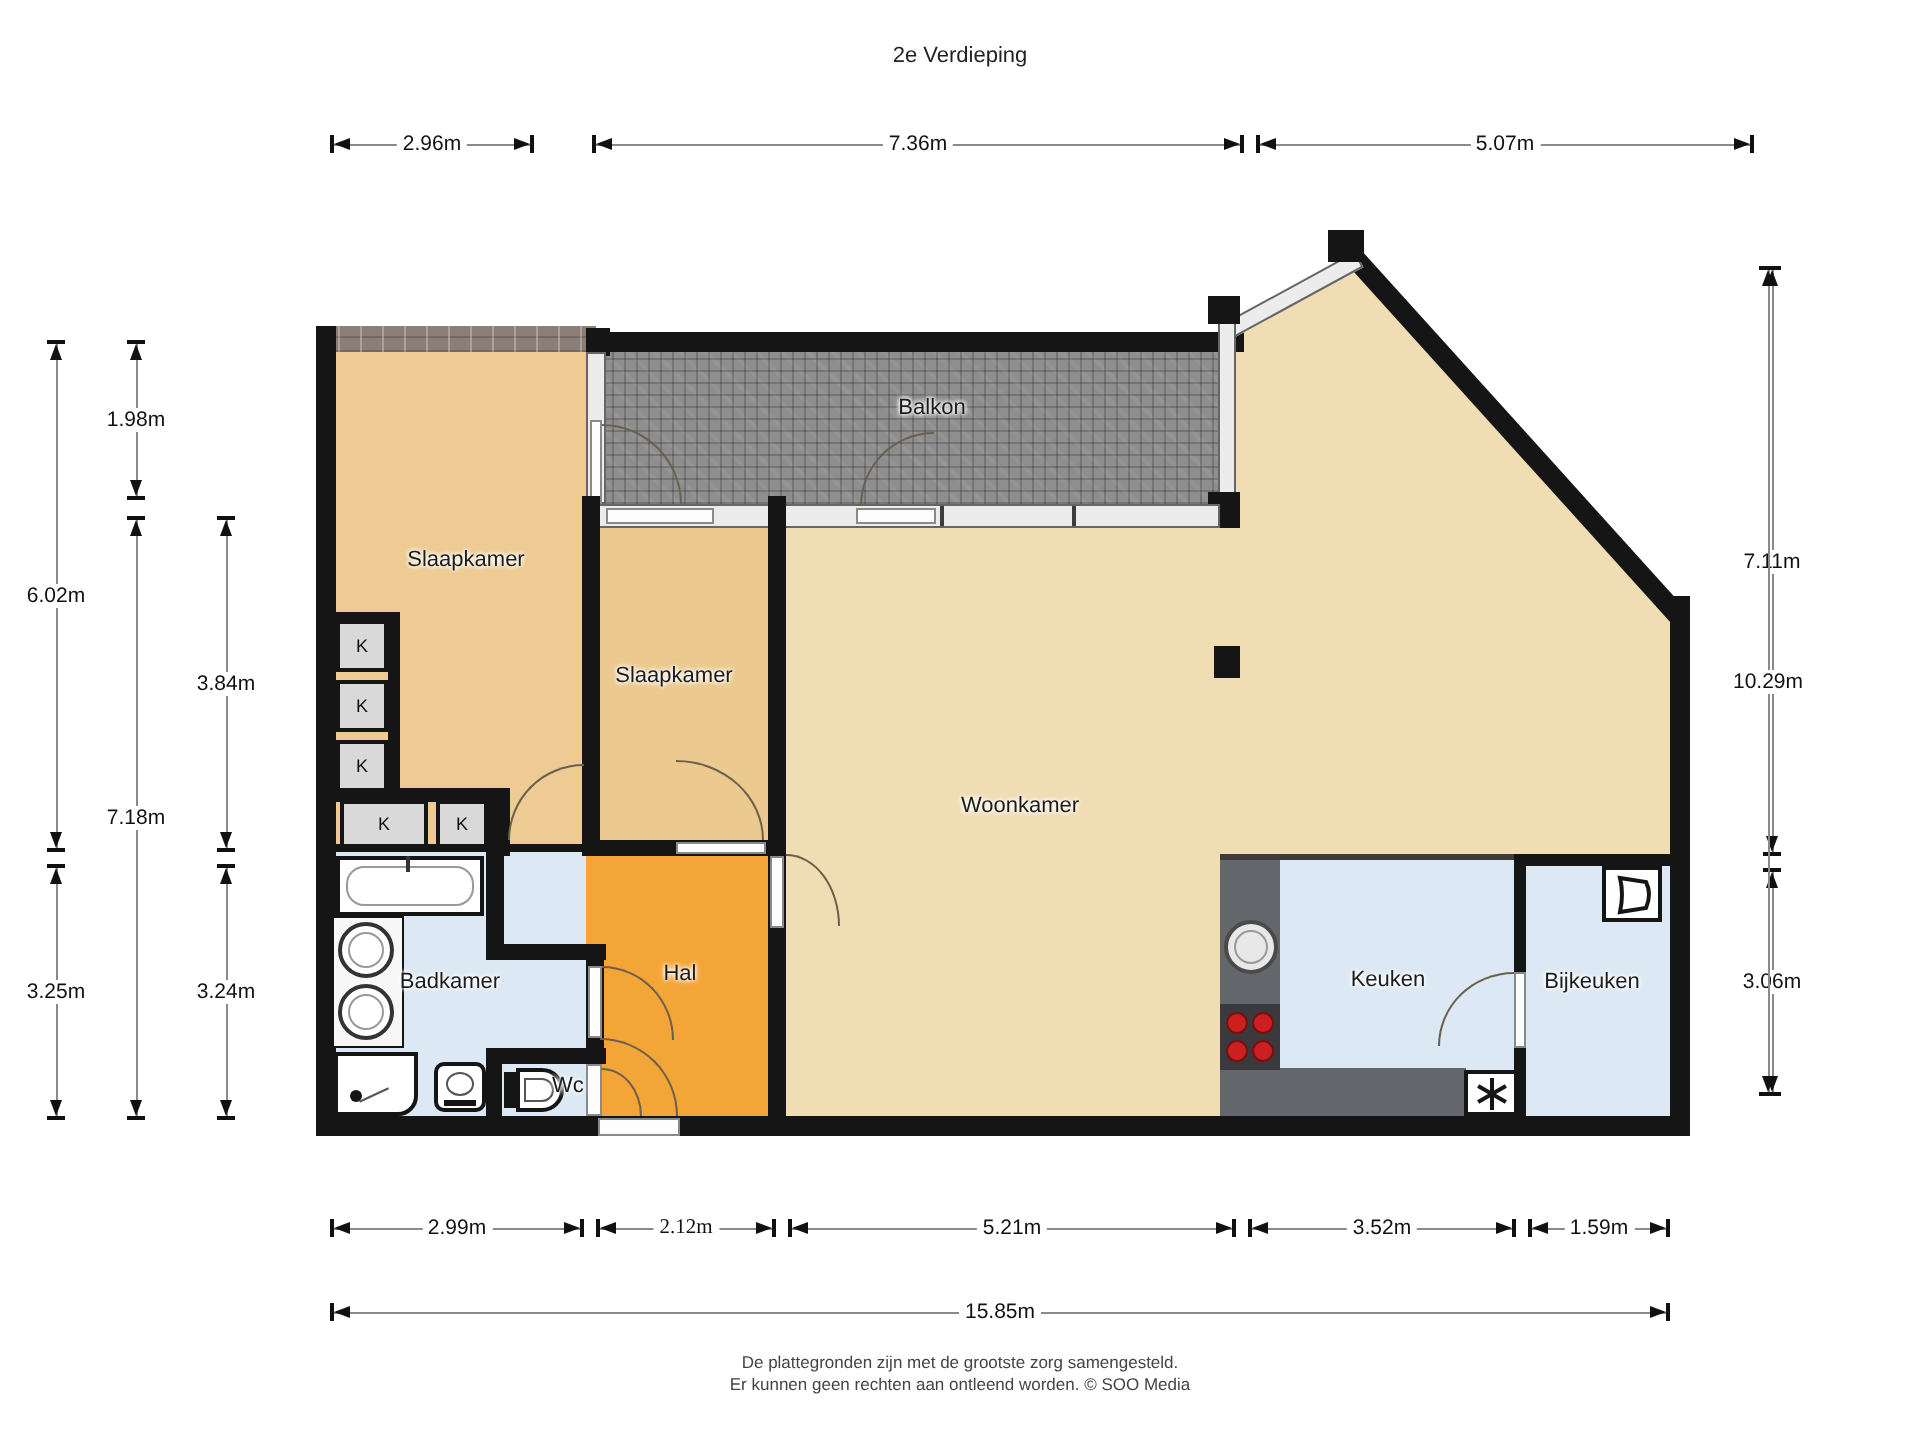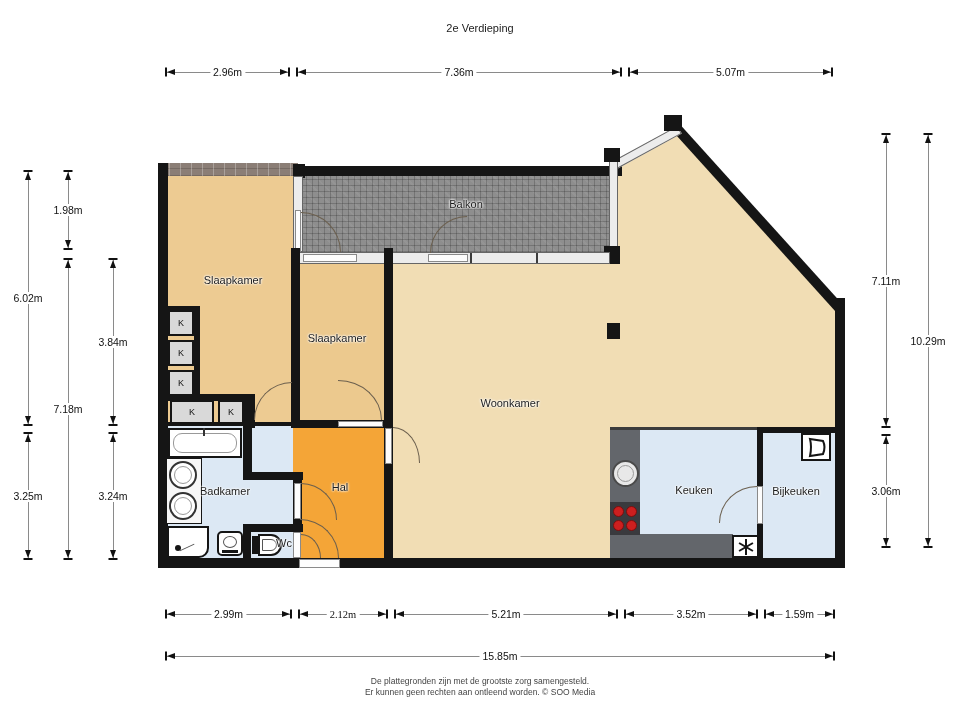--- a/index.html
+++ b/index.html
@@ -200,37 +200,37 @@
   <span class="room-label" style="left:466px;top:204px;">Balkon</span>
   <span class="room-label" style="left:337px;top:338px;">Slaapkamer</span>
   <span class="room-label" style="left:510px;top:403px;text-align:center;">Woonkamer</span>
   <span class="room-label" style="left:340px;top:487px;">Hal</span>
   <span class="room-label" style="left:225px;top:491px;">Badkamer</span>
   <span class="room-label" style="left:284px;top:543px;">Wc</span>
   <span class="room-label" style="left:694px;top:490px;">Keuken</span>
   <span class="room-label" style="left:796px;top:491px;">Bijkeuken</span>
 
   <div id="dims">
-      <div class="dimh" style="left: 165px; top: 64px; width: 125px; height: 16px;">
+      <div class="dimh" style="left: 165px; top: 64px; width: 102px; height: 16px;">
         <div class="dimline-h"></div>
         <span class="tick-l"></span>
         <span class="tick-r"></span>
         <span class="tri-l"></span>
         <span class="tri-r"></span>
         <span class="dimlab">2.96m</span>
       </div>
       <div class="dimh" style="left: 296px; top: 64px; width: 326px; height: 16px;">
         <div class="dimline-h"></div>
         <span class="tick-l"></span>
         <span class="tick-r"></span>
         <span class="tri-l"></span>
         <span class="tri-r"></span>
         <span class="dimlab">7.36m</span>
       </div>
-      <div class="dimh" style="left: 628px; top: 64px; width: 205px; height: 16px;">
+      <div class="dimh" style="left: 628px; top: 64px; width: 205px; height: 16px; padding-left: 44px;">
         <div class="dimline-h"></div>
         <span class="tick-l"></span>
         <span class="tick-r"></span>
         <span class="tri-l"></span>
         <span class="tri-r"></span>
         <span class="dimlab">5.07m</span>
       </div>
       <div class="dimh" style="left: 165px; top: 606px; width: 127px; height: 16px;">
         <div class="dimline-h"></div>
         <span class="tick-l"></span>
@@ -336,21 +336,21 @@
         <span class="dimlab">7.11m</span>
       </div>
       <div class="dimv" style="left: 878px; top: 434px; width: 16px; height: 114px;">
         <div class="dimline-v"></div>
         <span class="tick-t"></span>
         <span class="tick-b"></span>
         <span class="tri-t"></span>
         <span class="tri-b"></span>
         <span class="dimlab">3.06m</span>
       </div>
-      <div class="dimv" style="left: 920px; top: 133px; width: 16px; height: 415px;">
+      <div class="dimv" style="left: 876px; top: 133px; width: 16px; height: 415px;">
         <div class="dimline-v"></div>
         <span class="tick-t"></span>
         <span class="tick-b"></span>
         <span class="tri-t"></span>
         <span class="tri-b"></span>
         <span class="dimlab">10.29m</span>
       </div>
     </div>
 
   <div class="footer">

